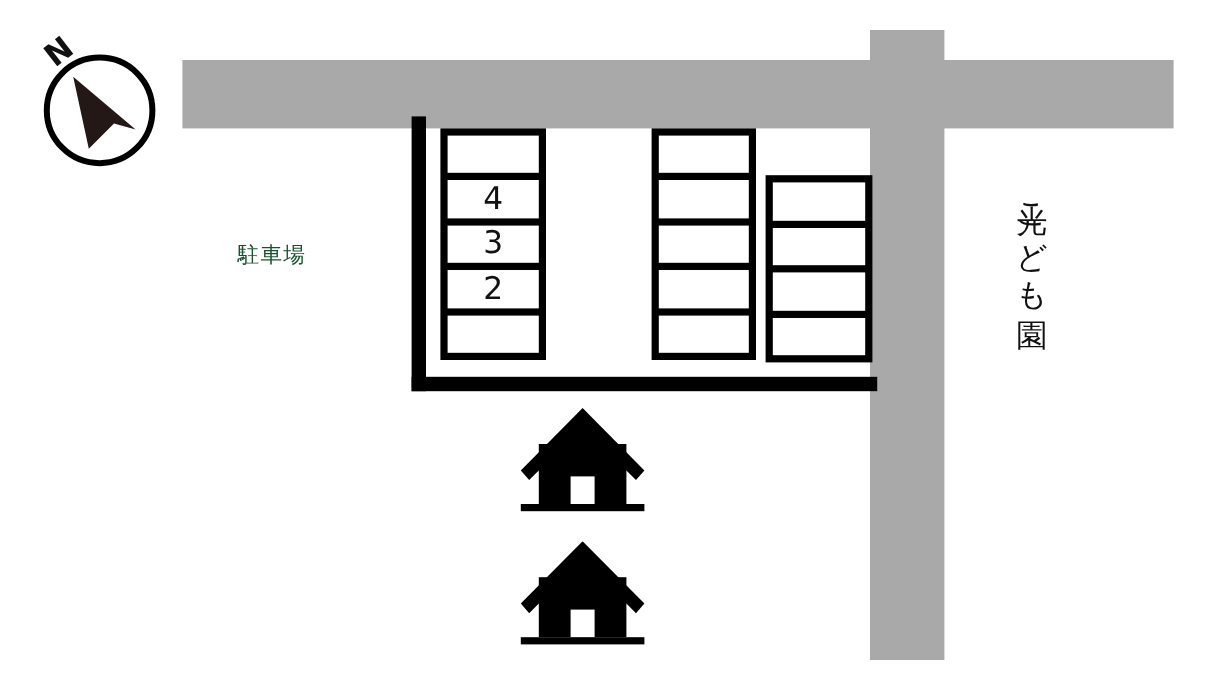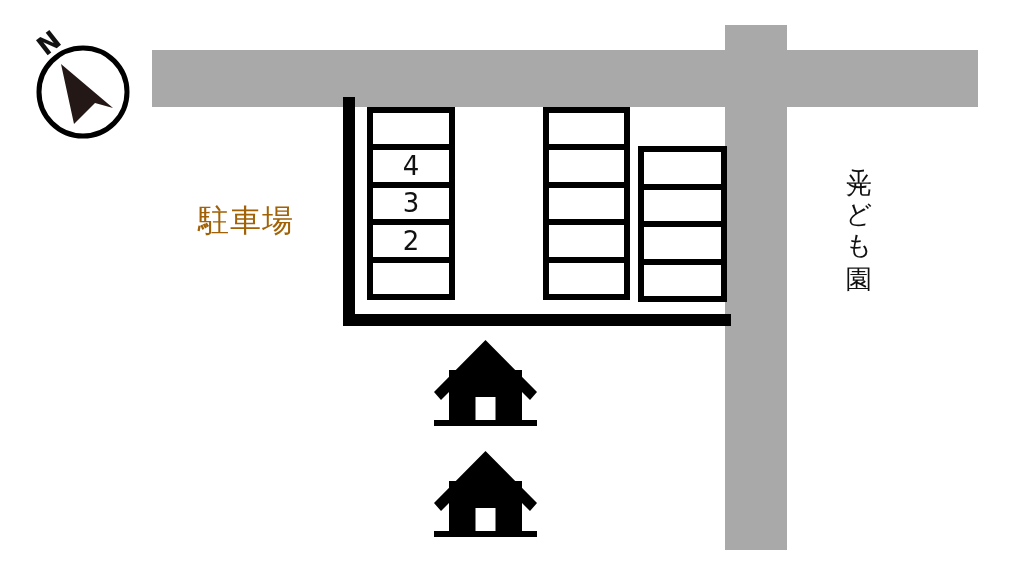--- a/index.html
+++ b/index.html
@@ -23,21 +23,21 @@
   }
   #col-left  {left:367px;top:107px;width:88px;height:193px;grid-template-rows:repeat(5,1fr);}
   #col-middle{left:543px;top:107px;width:87px;height:193px;grid-template-rows:repeat(5,1fr);}
   #col-right {left:638px;top:146px;width:89px;height:156px;grid-template-rows:repeat(4,1fr);}
   .stall{
     background:#fff;display:flex;align-items:center;justify-content:center;
     font-size:26px;color:#111;line-height:1;
   }
 
   #parking-label{
-    left:198px;top:200px;width:90px;font-size:31px;color:#a16207;
+    left:198px;top:200px;width:90px;font-size:18px;color:#14532d;
     letter-spacing:1px;white-space:nowrap;
   }
   #facility-label{
     left:845px;top:150px;height:160px;font-size:26px;color:#111;
     writing-mode:vertical-rl;text-orientation:upright;letter-spacing:2px;line-height:1.05;
   }
 
   .house{width:107px;height:90px;}
   #house-1{left:432px;top:340px;}
   #house-2{left:432px;top:451px;}

